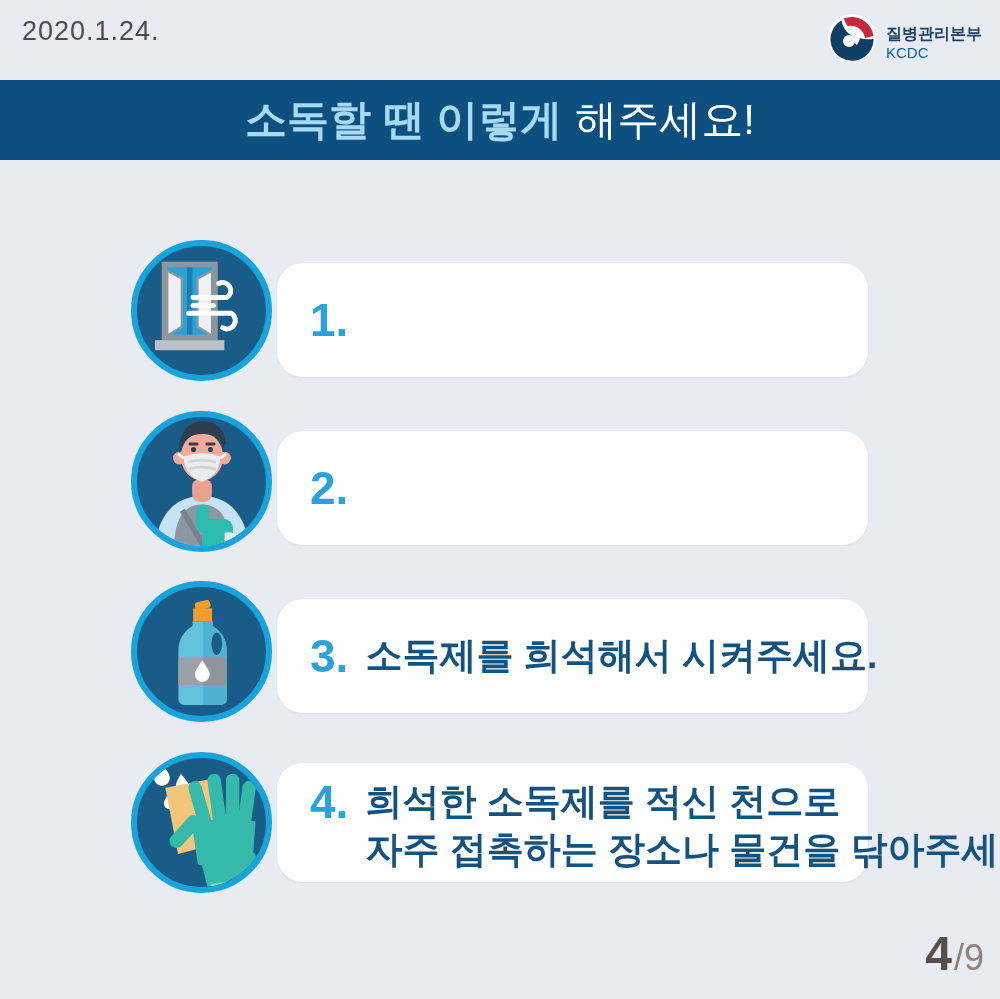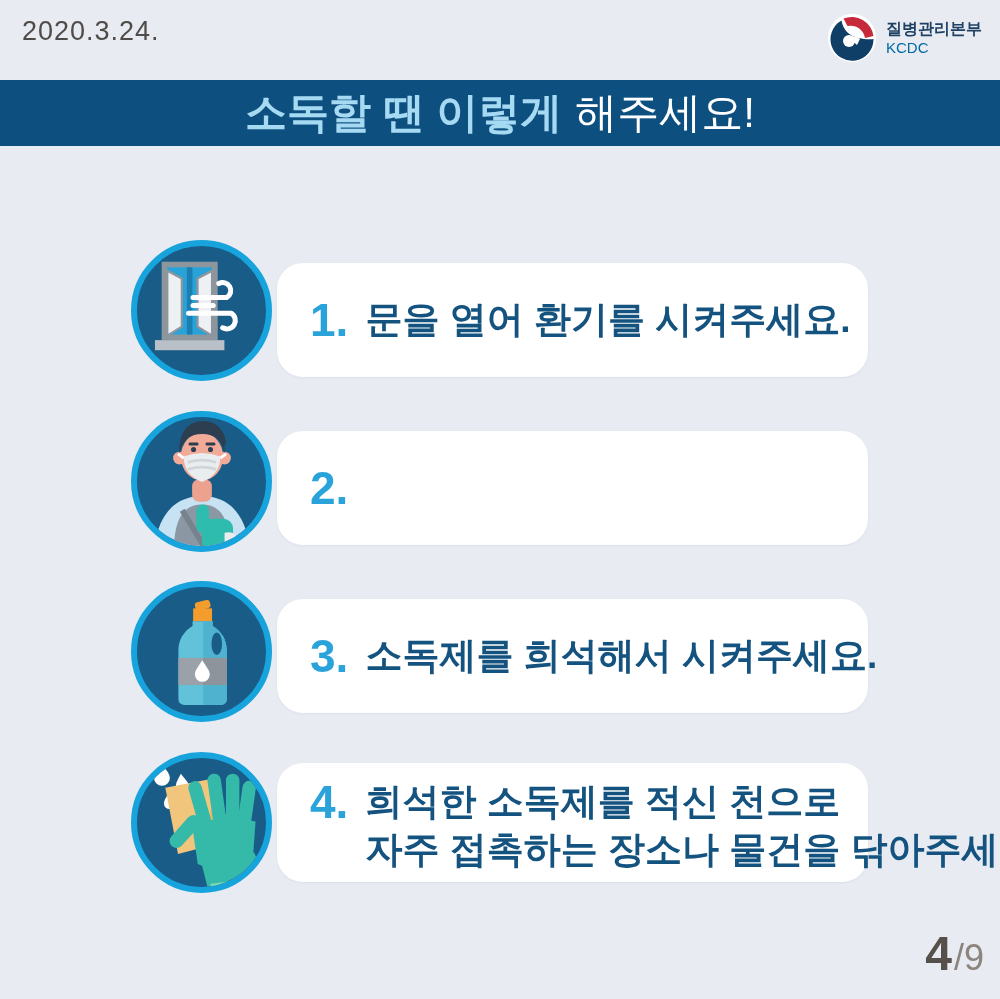--- a/index.html
+++ b/index.html
@@ -8,28 +8,28 @@
     position:relative;width:1000px;height:999px;margin:0 auto;overflow:hidden;
     background-color:#e8ebf2;
     background-image:
       linear-gradient(#dcе1ec 1px, transparent 1px),
       linear-gradient(#dce1ec 1px, transparent 1px),
       linear-gradient(90deg,#dce1ec 1px, transparent 1px);
     background-size:27px 27px;
   }
   
   .date{position:absolute;left:22px;top:16px;font-size:27px;color:#4f4b48;letter-spacing:1px;}
-  .logo{position:absolute;right:18px;top:13px;display:flex;align-items:center;gap:9px;}
+  .logo{position:absolute;right:18px;top:13px;display:flex;align-items:flex-end;gap:9px;}
   .logo .emblem{width:50px;height:50px;}
   .logo .names{display:flex;flex-direction:column;line-height:1.25;}
   .logo .org-ko{font-size:16px;font-weight:bold;color:#1d4063;}
   .logo .org-en{font-size:15px;color:#0369a1;}
   
   .titlebar{
-    position:absolute;left:0;top:80px;width:1000px;height:66px;background:#0d5080;
+    position:absolute;left:0;top:80px;width:1000px;height:80px;background:#0d5080;
     display:flex;align-items:center;justify-content:center;
   }
   .titlebar .t-hi{font-size:42px;font-weight:bold;color:#a6d9f2;}
   .titlebar .t-rest{font-size:42px;font-weight:normal;color:#ffffff;margin-left:13px;}
   
   .circle{
     position:absolute;left:131px;width:141px;height:141px;border-radius:50%;
     background:#1a5c88;border:6px solid #17a4dc;overflow:hidden;
   }
   .circle svg{position:absolute;left:50%;top:50%;transform:translate(-50%,-50%);}
@@ -48,21 +48,21 @@
   
   .pagenum{position:absolute;right:16px;bottom:18px;display:flex;align-items:baseline;}
   .pagenum .cur{font-size:48px;font-weight:bold;color:#56504a;}
   .pagenum .tot{font-size:36px;color:#8b857e;margin-left:2px;}
 </style>
 </head>
 <body>
 
 <div class="canvas">
 
-  <div class="date">2020.3.24.</div>
+  <div class="date">2020.1.24.</div>
 
   <div class="logo">
     <svg class="emblem" viewBox="0 0 100 100">
       <circle cx="50" cy="50" r="48" fill="#ffffff"></circle>
       <path d="M33,11 A44,44 0 0 1 93,46 L76,50 A29,29 0 0 0 41,26 Z" fill="#c6293a"></path>
       <path d="M93,52 A43,43 0 1 1 29,15 C32,33 44,46 63,50 C74,52.5 84,53 93,52 Z" fill="#0f3e67"></path>
       <circle cx="44" cy="56" r="12" fill="#ffffff"></circle>
       <path d="M32,55 C40,44 58,44 66,52 L60,64 C54,56 42,54 32,55 Z" fill="#ffffff"></path>
     </svg>
     <div class="names">
@@ -84,24 +84,20 @@
       <polygon points="59,14 46,21 46,64 59,72" fill="#eef1f4" stroke="#8e969d" stroke-width="2"></polygon>
       <rect x="36.5" y="11" width="5" height="60" fill="#1c7fb2"></rect>
       <rect x="8" y="76" width="62" height="9" fill="#b9c0c7"></rect>
       <path d="M42,38 L72,38 A7,7 0 1 0 65,25.5" stroke="#ffffff" stroke-width="4.5" fill="none" stroke-linecap="round"></path>
       <path d="M38,52 L76,52 A7.5,7.5 0 1 1 68.5,65" stroke="#ffffff" stroke-width="4.5" fill="none" stroke-linecap="round"></path>
       <path d="M42,45 L60,45" stroke="#ffffff" stroke-width="4.5" fill="none" stroke-linecap="round"></path>
     </svg>
   </div>
   <div class="card" style="top:263px;height:114px">
     <span class="num">1.</span>
-    <span class="txt">
-      <span class="line">문을 열어 환기를 시켜주세요.</span>
-
-    </span>
   </div>
 
   <div class="circle" style="top:411px">
     <svg width="141" height="141" viewBox="0 0 100 100">
       <path d="M16,100 C18,72 32,60 50,60 C68,60 82,72 84,100 Z" fill="#c7e2f2"></path>
       <path d="M30,100 C30,74 38,66 50,66 C62,66 70,74 70,100 Z" fill="#8b98a4"></path>
       <line x1="36" y1="70" x2="54" y2="100" stroke="#76838e" stroke-width="4"></line>
       <rect x="43" y="48" width="14" height="16" rx="5" fill="#eda18f"></rect>
       <circle cx="34" cy="33" r="4.5" fill="#f2ab99"></circle>
       <circle cx="66" cy="33" r="4.5" fill="#f2ab99"></circle>

